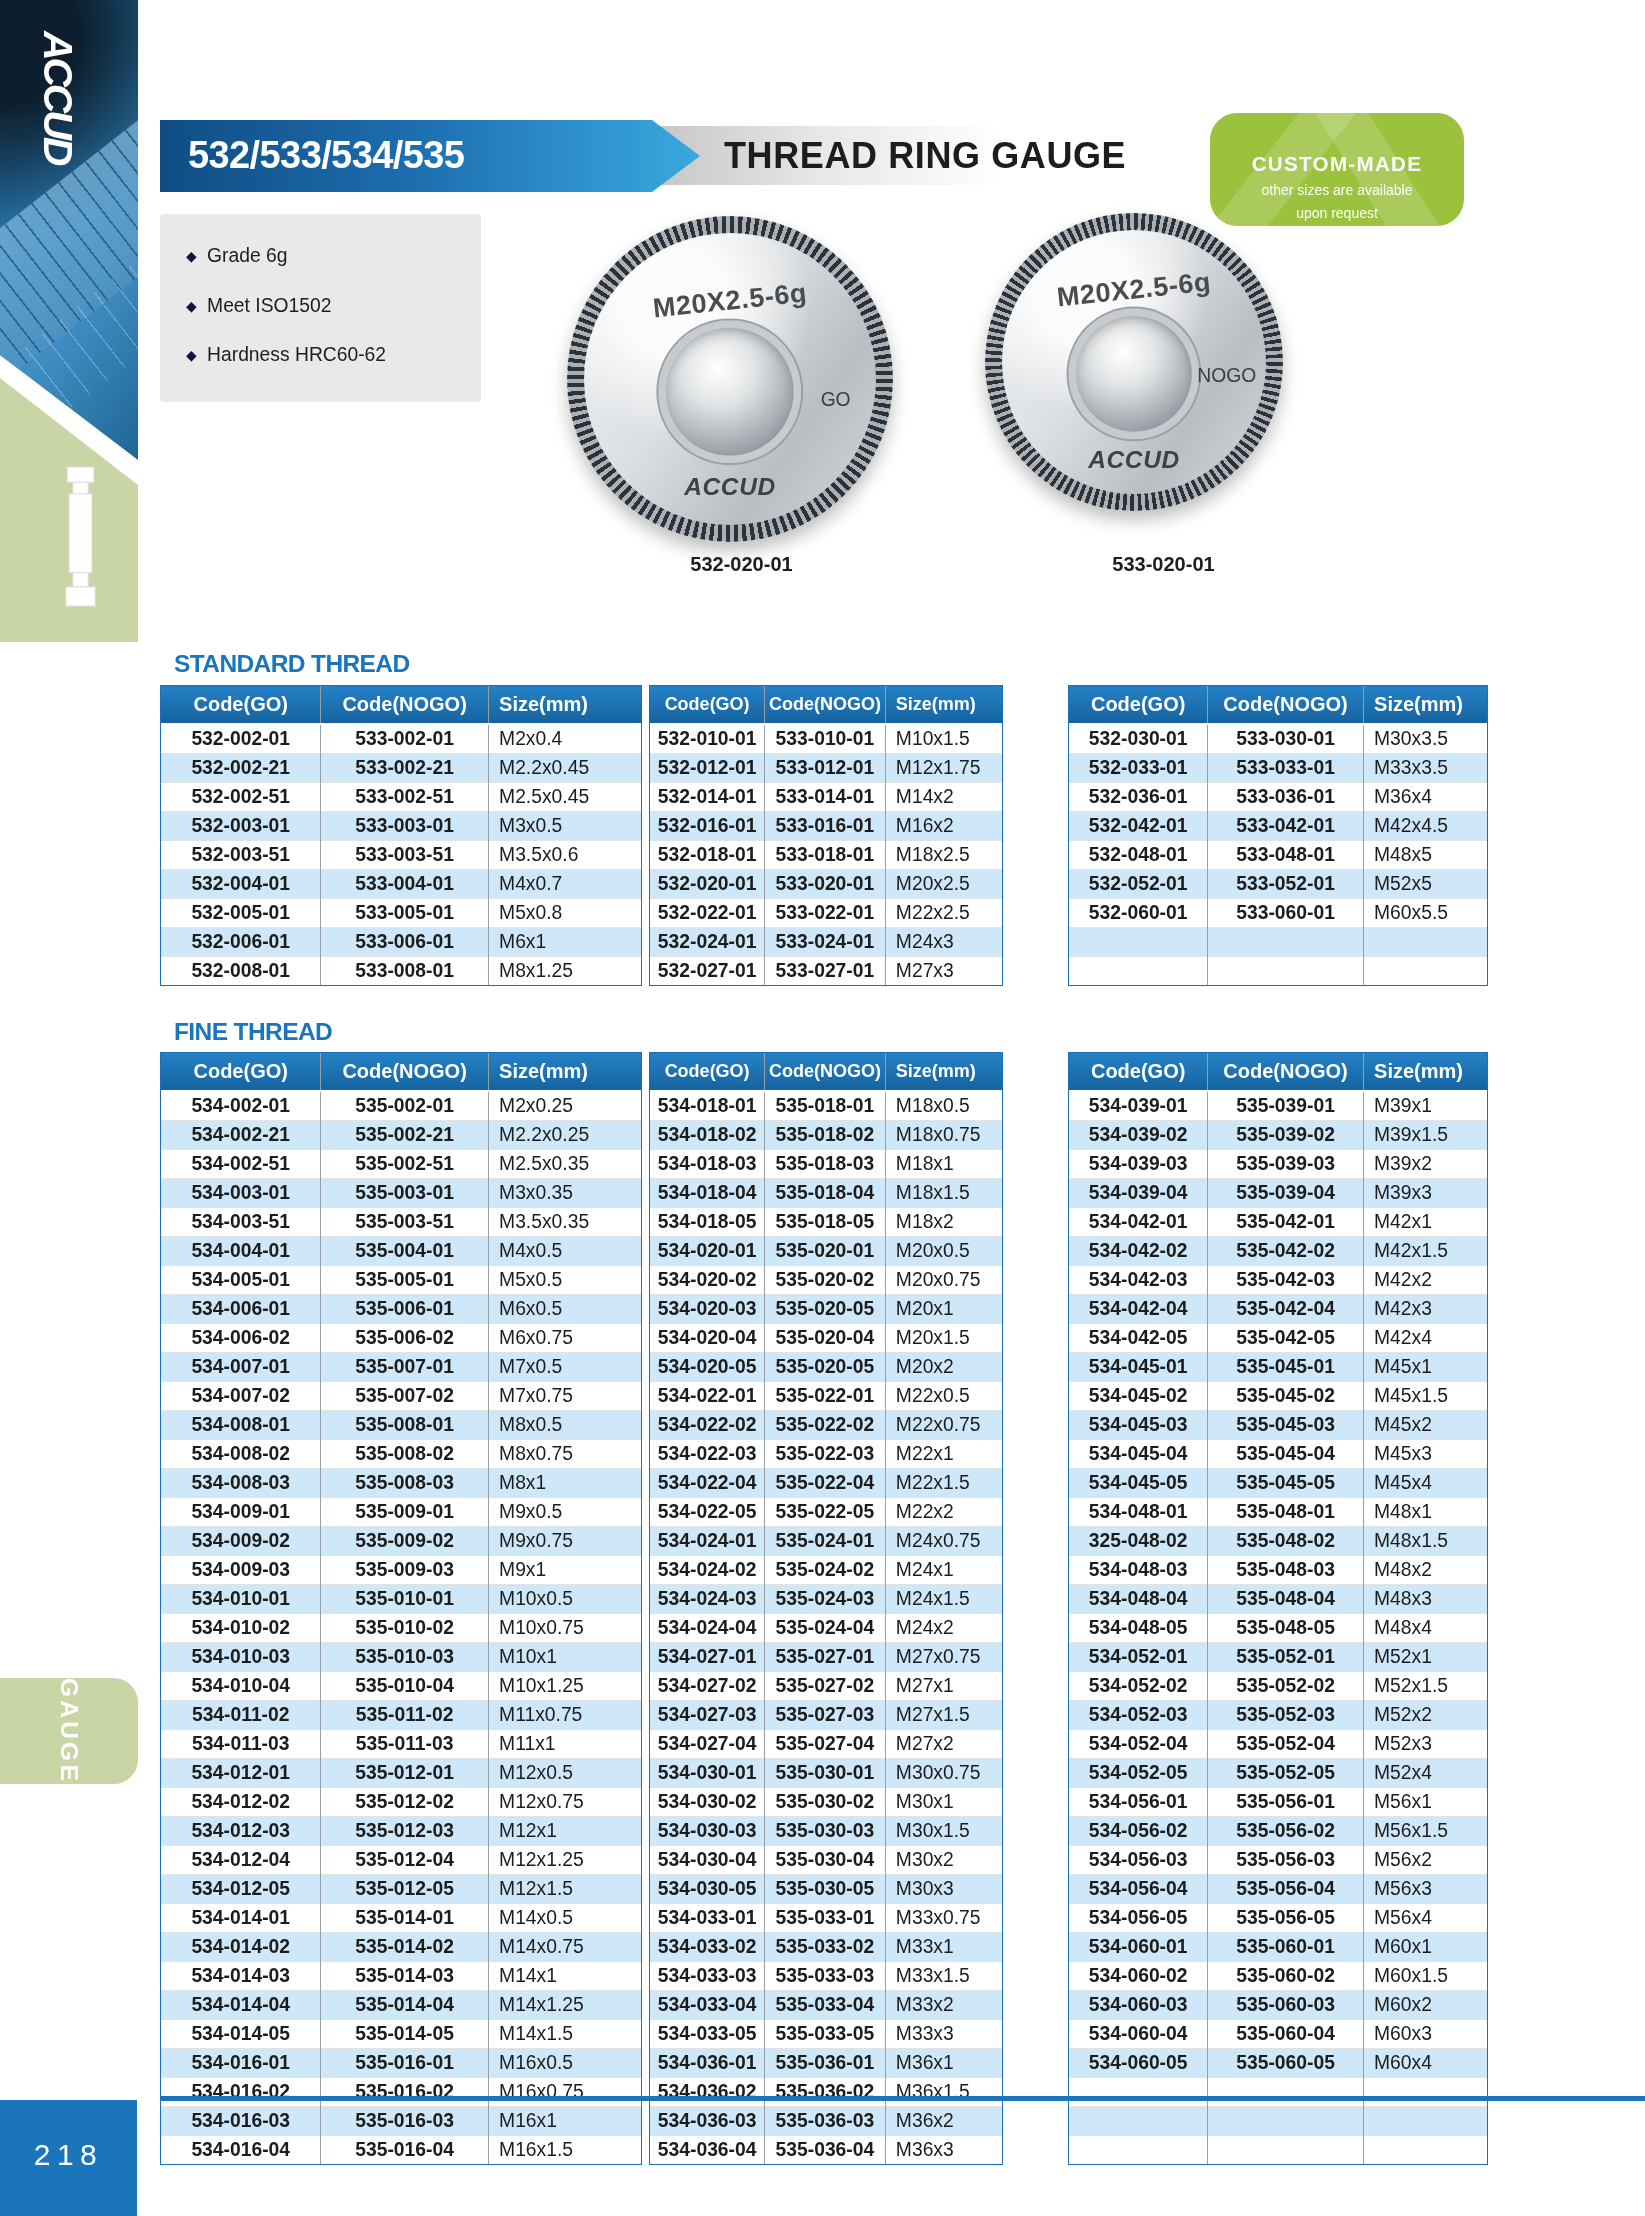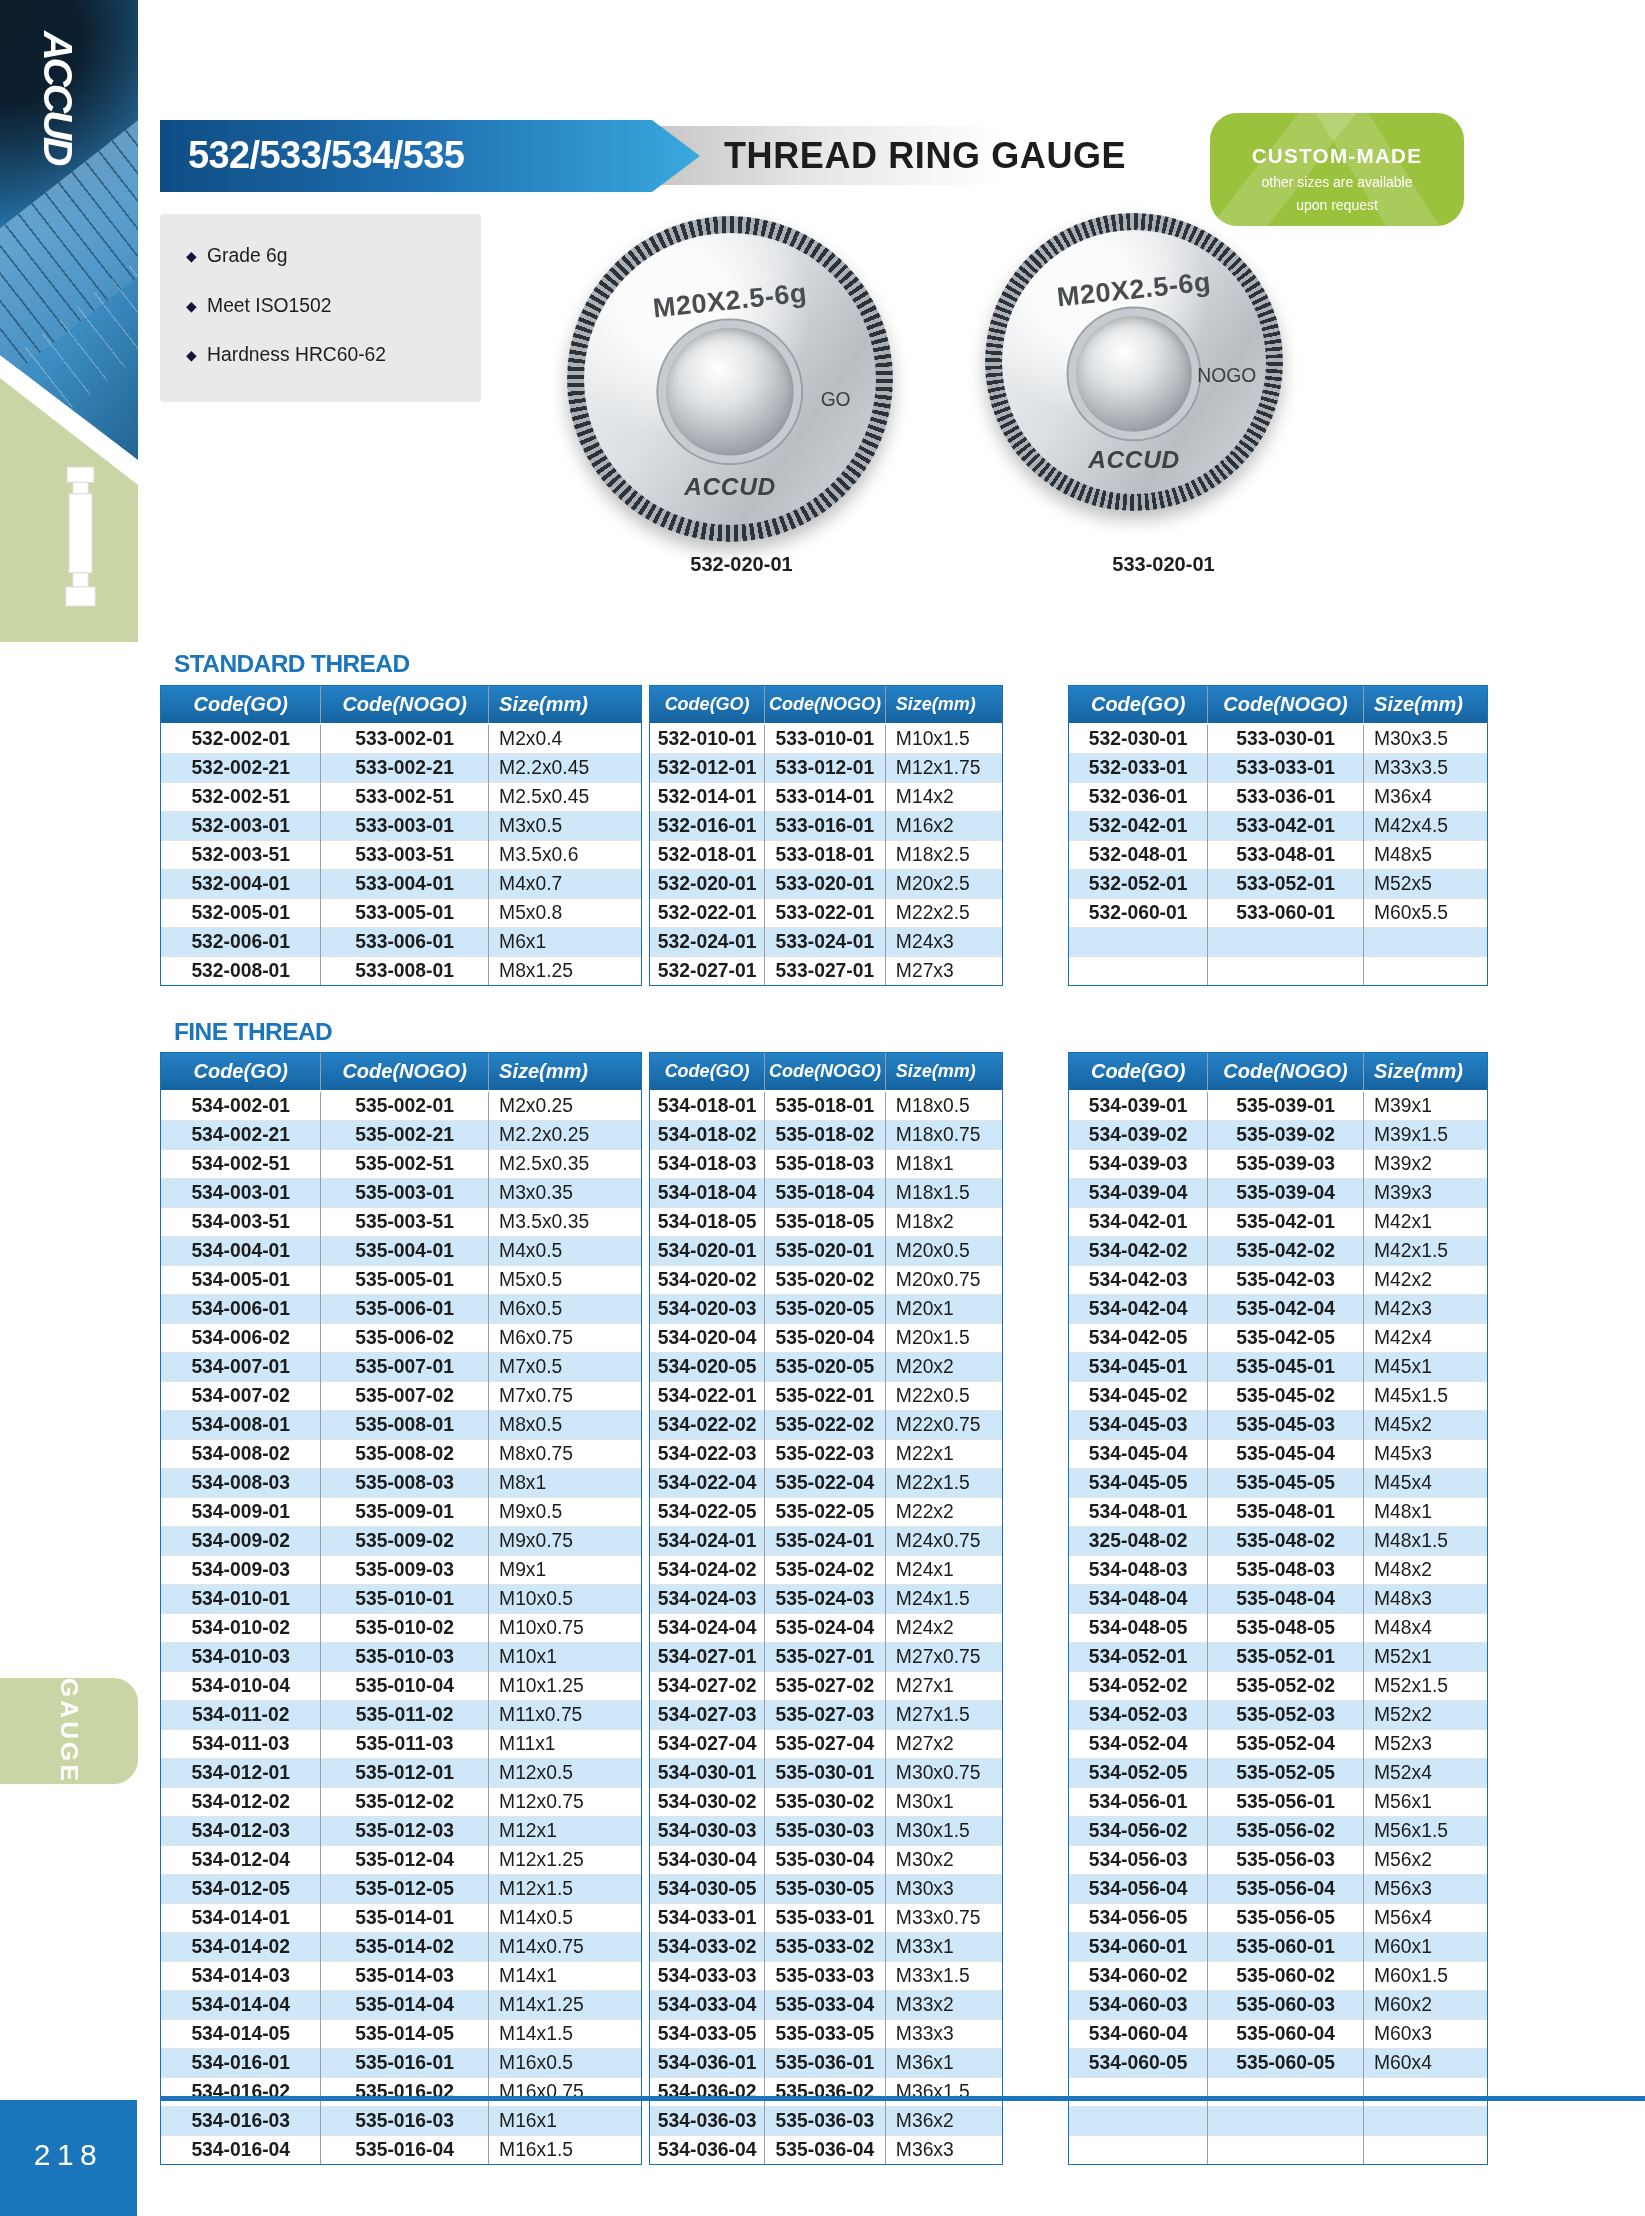--- a/index.html
+++ b/index.html
@@ -74,21 +74,21 @@
   }
   .badge {
     position:absolute; left:1210px; top:113px; width:254px; height:113px;
     background:#9ac23c; border-radius:27px; overflow:hidden; text-align:center; color:#ffffff;
   }
   .badge .wm1,.badge .wm2 {
     position:absolute; background:rgba(255,255,255,.16); pointer-events:none;
   }
   .badge .wm1 { width:45px; height:232px; left:45px; top:-52px; transform:rotate(38deg); }
   .badge .wm2 { width:45px; height:232px; left:142px; top:-64px; transform:rotate(-32deg); }
-  .badge-title { position:relative; margin-top:31px; font-size:20.6px; font-weight:bold; letter-spacing:1.3px; }
+  .badge-title { position:relative; margin-top:39px; font-size:20.6px; font-weight:bold; letter-spacing:1.3px; }
   .badge-line  { position:relative; margin-top:6.4px; font-size:14px; }
 
   
   .features {
     position:absolute; left:160px; top:214px; width:321px; height:188px;
     background:#e9e9e9; border-radius:4px;
   }
   .feature { position:absolute; left:26px; font-size:19.3px; color:#1d1d1b; white-space:nowrap; }
   .feature .dia { display:inline-block; color:#14143c; font-size:14px; margin-right:10.3px; vertical-align:1.3px; }
   .f0 { top:31px; } .f1 { top:81px; } .f2 { top:130px; }
@@ -138,21 +138,21 @@
   .p-std1  { left:160px;  top:685px; width:480px; }
   .p-std2  { left:649px; top:685px; width:352px; }
   .p-std3  { left:1068px; top:685px; width:418px; }
   .p-fine1 { left:160px;  top:1052px; width:480px; }
   .p-fine2 { left:649px; top:1052px; width:352px; }
   .p-fine3 { left:1068px; top:1052px; width:418px; }
 
   table { width:100%; border-collapse:collapse; table-layout:fixed; }
   th {
     height:35px; background:linear-gradient(#2581c6,#15639f); color:#ffffff;
-    font-size:20px; font-weight:bold; text-align:center; border-bottom:2.6px solid #ffffff;font-style:italic;
+    font-size:20px; font-weight:bold; text-align:center; border-bottom:2.6px solid #ffffff;
   }
   .cols-b th { font-size:18px; }
   td { height:26px; font-size:19.3px; text-align:center; color:#1c1c1c; overflow:hidden; white-space:nowrap; }
   td:nth-child(1), td:nth-child(2) { font-weight:bold; }
   th:nth-child(3), td:nth-child(3) { text-align:left; padding-left:10.3px; }
   th+th, td+td { border-left:1.3px solid #979ea5; }
   tbody tr+tr td { border-top:1.3px solid #e3e3e3; }
   tbody tr:nth-child(even) td { background:#cfe8f9; }
   .cols-a th:nth-child(1){width:34%}  .cols-a th:nth-child(2){width:35.5%} .cols-a th:nth-child(3){width:30.5%}
   .cols-b th:nth-child(1){width:33.5%}.cols-b th:nth-child(2){width:35%}   .cols-b th:nth-child(3){width:31.5%}

